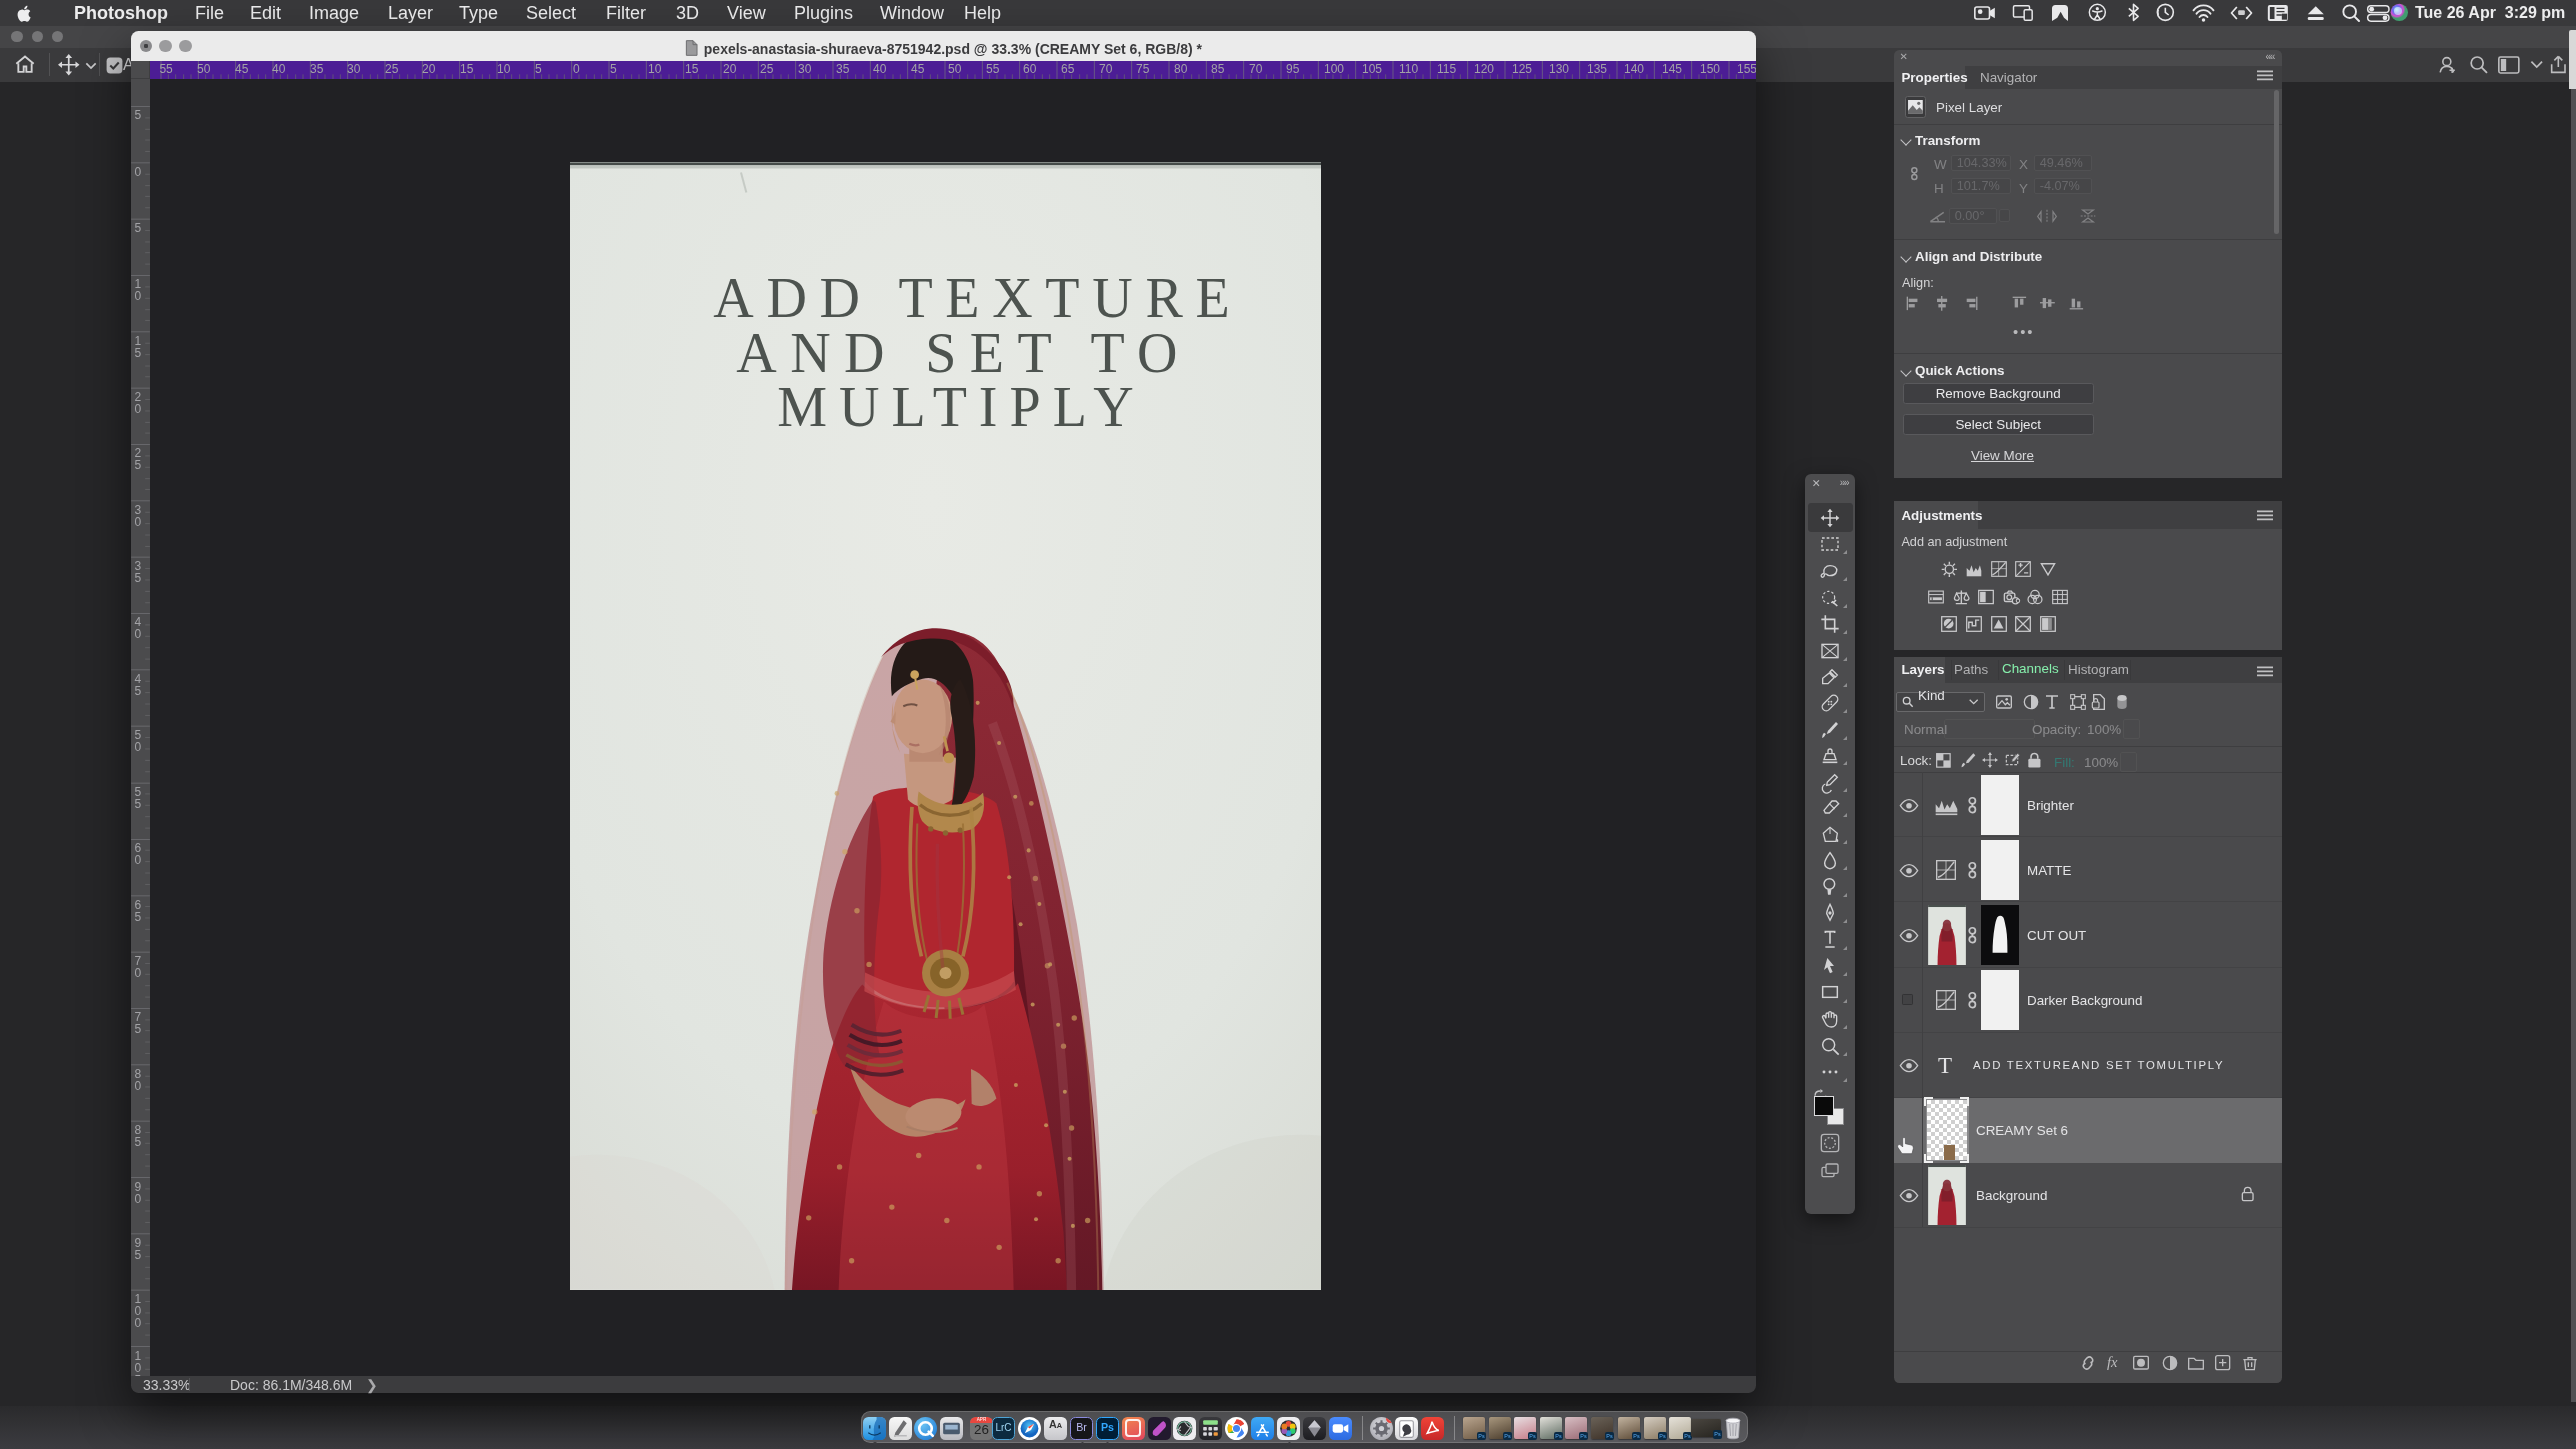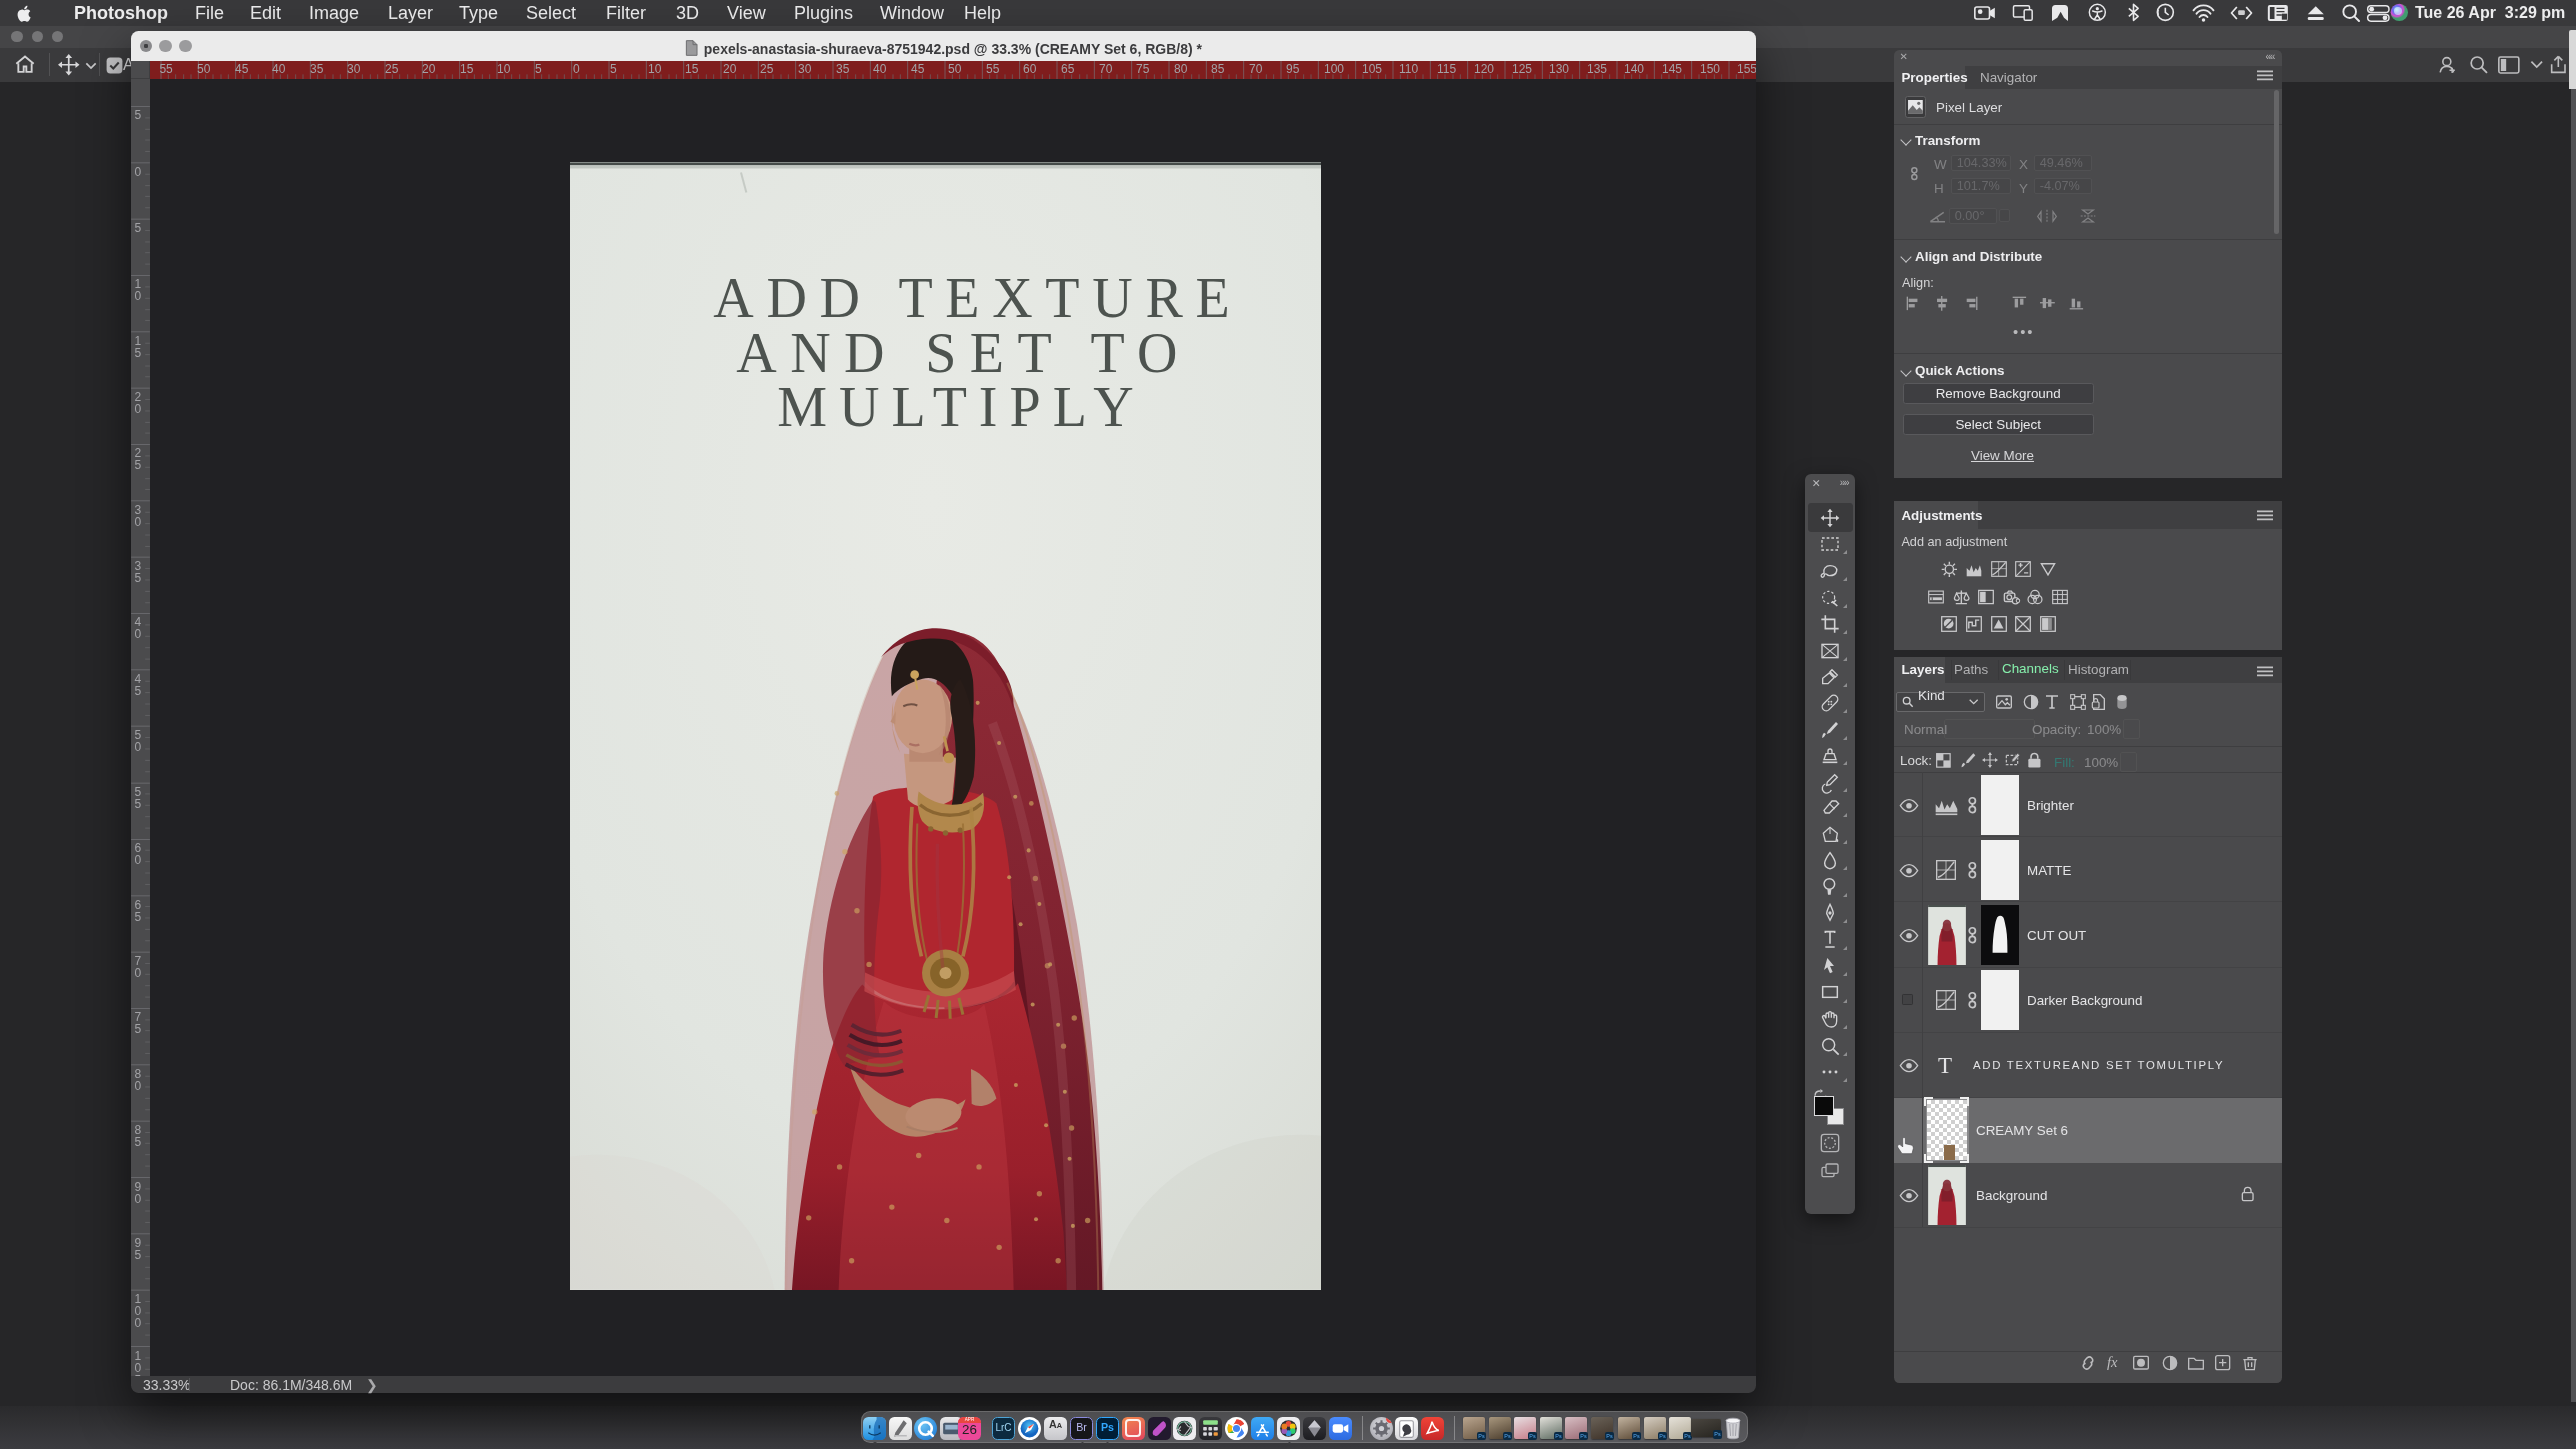--- a/index.html
+++ b/index.html
@@ -13,21 +13,21 @@
 #optbar{left:0;top:48px;width:2576px;height:34px;background:#3a3a3c}
 #pasteboard{left:0;top:82px;width:2576px;height:1324px;background:#262628}
 #desk{left:0;top:1406px;width:2576px;height:43px;background:linear-gradient(180deg,#2a2a2c,#3c3c40)}
 .tl{position:absolute;width:11.4px;height:11.4px;border-radius:50%;background:#757577}
 
 #docwin{left:131px;top:31px;width:1625px;height:1362px;background:#212124;border-radius:7.4px;box-shadow:0 19px 47px rgba(0,0,0,.55)}
 #doctitle{left:0;top:0;width:1625px;height:29.5px;background:#ebebeb;border-radius:7.4px 7.4px 0 0;color:#38383a}
 #doctitle .tt{position:absolute;left:0;right:0;top:7.4px;text-align:center;font-size:14px;font-weight:bold;color:#3c3c3e}
 #statusbar{left:0;top:1345px;width:1625px;height:17px;background:#3c3c3e;color:#c9c9cb;font-size:14px;border-radius:0 0 7.4px 7.4px}
 
-#hruler{left:19px;top:29.5px;width:1606px;height:18px;background:#7f1d1d;overflow:hidden}
+#hruler{left:19px;top:29.5px;width:1606px;height:18px;background:#4c1d95;overflow:hidden}
 #vruler{left:0;top:48px;width:19px;height:1297px;background:#4b4b4d;overflow:hidden}
 #rcorner{left:0;top:29.5px;width:19px;height:18px;background:#4b4b4d;border-right:0.7px solid #3e3e40;border-bottom:0.7px solid #3e3e40}
 .rlab{position:absolute;color:#a2a2a6;font-size:12px;line-height:12px}
 #canvasarea{left:19px;top:48px;width:1606px;height:1297px;background:#212124;overflow:hidden}
 
 #photo{left:570px;top:162px;width:751px;height:1128px;background:#e3e7e2}
 .ptxt{position:absolute;left:0;width:100%;text-align:center;font-family:"Liberation Serif",serif;color:#4d534f;font-size:56px;line-height:56px;font-weight:400}
 
 .panel{position:absolute;background:#4a4a4c;color:#e2e2e4}
 .ptab{position:absolute;font-size:13.4px;font-weight:bold}
@@ -1391,21 +1391,21 @@
           <circle cx="22" cy="22" r="12" fill="none" stroke="#fff" stroke-width="5"></circle>
           <path d="M28 28l8 8" stroke="#fff" stroke-width="5" stroke-linecap="round"></path>
         </svg>
       </div>
       <div class="dicon" style="left:78px;background:linear-gradient(180deg,#e8e8ea,#b9b9c0)">
         <svg width="23" height="23" viewBox="0 0 44 44">
           <rect x="6" y="11" width="32" height="22" rx="3" fill="#4a5a6e"></rect>
           <rect x="10" y="15" width="24" height="9" fill="#9ab4cf"></rect>
         </svg>
       </div>
-      <div class="dicon" style="left:96px;background:#ec4899">
+      <div class="dicon" style="left:108px;background:#737373">
         <div class="abs" style="left:0;top:0;width:23px;height:6.7px;background:#e8473f;border-radius:5.4px 5.4px 0 0"></div>
         <div class="abs" style="left:0;top:0;width:23px;height:6.7px;text-align:center;font-size:4.7px;color:#fff;line-height:6.7px">APR</div>
         <div class="abs" style="left:0;top:5.4px;width:23px;text-align:center;font-size:13.4px;color:#222">26</div>
       </div>
       <div class="dicon" style="left:130px;background:#0c2a3f;border:1px solid #4ea4d6">
         <div class="abs" style="left:0;top:4px;width:21px;text-align:center;font-size:10px;color:#9fd4f2">LrC</div>
       </div>
       <div class="dicon" style="left:156px;background:#fff;border-radius:50%">
         <svg width="23" height="23" viewBox="0 0 44 44">
           <defs>

